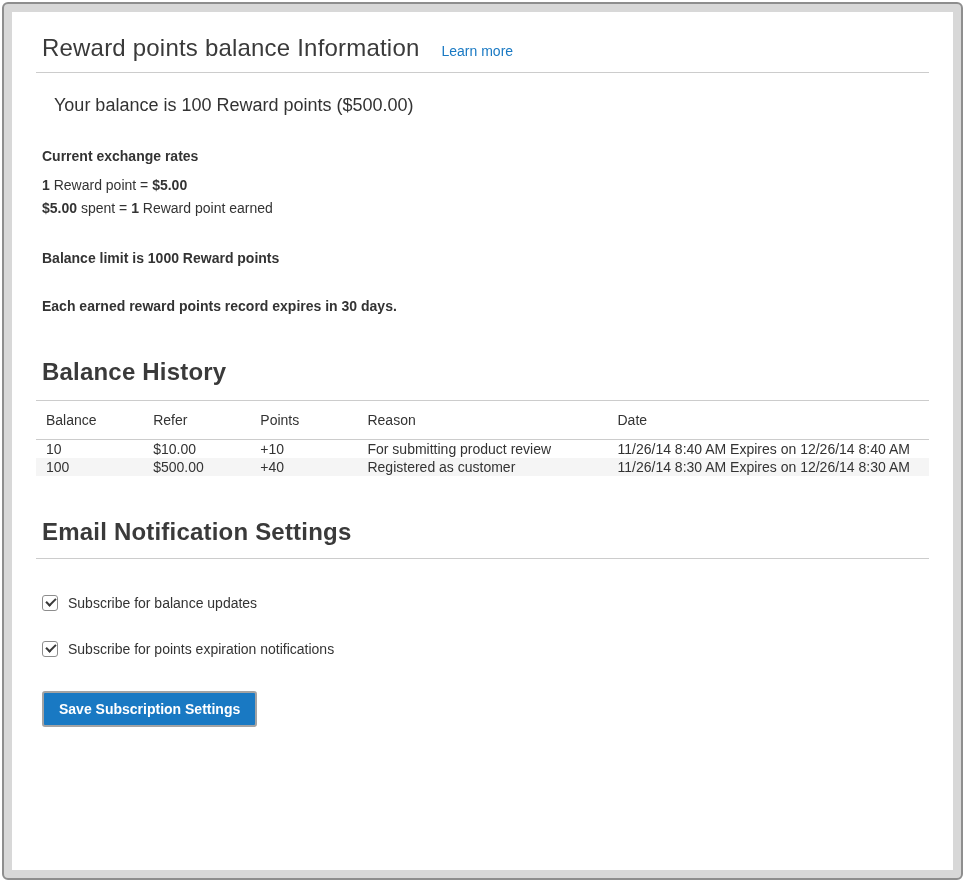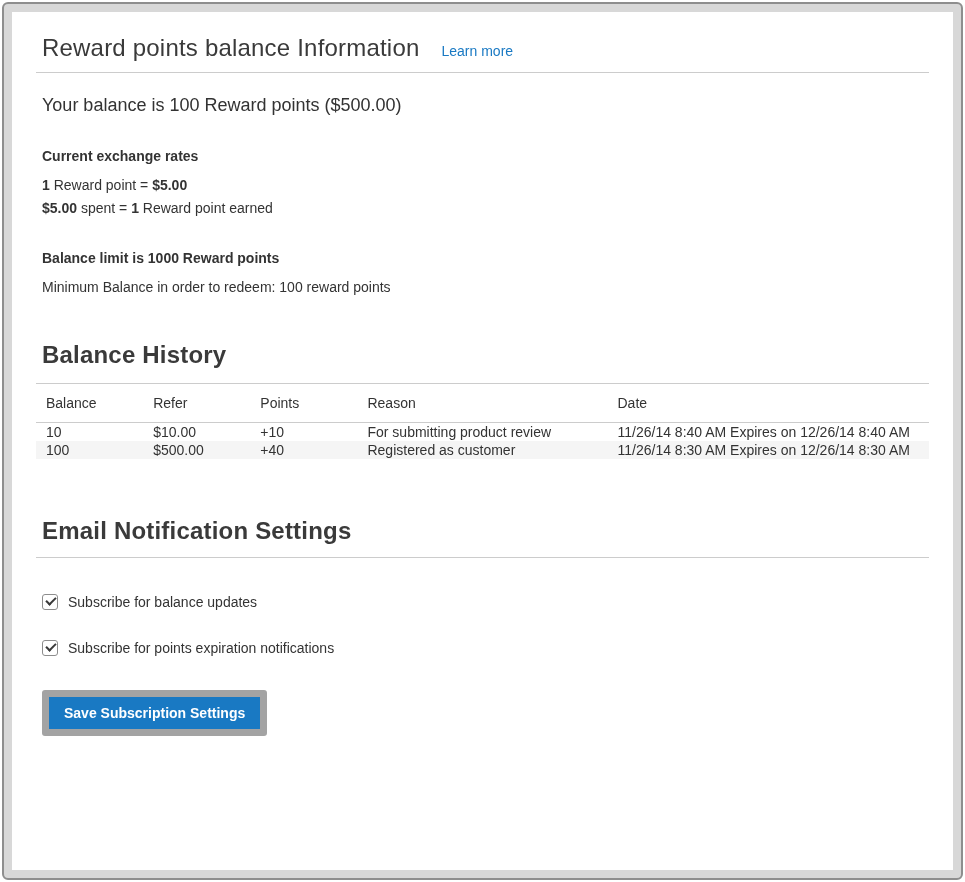--- a/index.html
+++ b/index.html
@@ -50,21 +50,21 @@
   hr.rule {
     border: none;
     border-top: 1px solid #cccccc;
     margin: 0 0 0 0;
   }
   
   .info-block { padding: 0 6px; }
   .balance-summary {
     font-size: 18px;
     font-weight: 400;
-    margin: 22px 0 0 0;
+    margin: 22px 0 0 12px;
   }
   .sub-heading {
     font-weight: 700;
     font-size: 14px;
     margin: 32px 0 12px 0;
   }
   .exchange-line {
     margin: 0 0 4px 0;
     line-height: 1.35;
   }
@@ -99,21 +99,21 @@
     padding: 1px 10px;
     font-size: 14px;
     vertical-align: top;
   }
   table.history-table tbody tr:nth-child(even) { background: #f5f5f5; }
   th.col-balance, td.col-balance { width: 12%; padding-left: 12px; }
   th.col-amount,  td.col-amount  { width: 12%; }
   th.col-points,  td.col-points  { width: 12%; }
   th.col-reason,  td.col-reason  { width: 28%; }
   
-  .email-section-heading { margin-top: 58px; }
+  .email-section-heading { margin-top: 42px; }
   .checkbox-row {
     display: flex;
     gap: 10px;
     margin: 0 0 0 6px;
     padding-top: 30px;
   }
   .checkbox-row.first { padding-top: 36px; }
   input[type="checkbox"] {
     appearance: none;
     -webkit-appearance: none;
@@ -140,21 +140,21 @@
   }
   .checkbox-row label {
     cursor: pointer;
     font-size: 14px;
   }
   
   .save-button {
     margin: 34px 0 0 6px;
     display: inline-block;
     background: #1979c3;
-    border: 7px solid #a3a3a3;
+    border: 2px solid #a3a3a3;
     border-radius: 3px;
     color: #ffffff;
     font-family: "Liberation Sans", "DejaVu Sans", sans-serif;
     font-size: 14px;
     font-weight: 600;
     padding: 8px 15px;
     cursor: pointer;
   }
 </style>
 </head>
@@ -172,22 +172,22 @@
 
     
     <div class="info-block">
       <p class="balance-summary">Your balance is 100 Reward points ($500.00)</p>
 
       <p class="sub-heading">Current exchange rates</p>
       <p class="exchange-line"><b>1</b><span> Reward point = </span><b>$5.00</b></p>
       <p class="exchange-line"><b>$5.00</b><span> spent = </span><b>1</b><span> Reward point earned</span></p>
 
       <p class="sub-heading">Balance limit is 1000 Reward points</p>
-      <p class="plain-line">Minimum Balance in order to redeem: 100 reward points</p>
-
+
+      <p class="sub-heading">Each earned reward points record expires in 30 days.</p>
     </div>
 
     
     <div class="section-heading">Balance History</div>
 
     <table class="history-table">
       <thead>
         <tr>
           <th class="col-balance">Balance</th>
           <th class="col-amount">Refer</th>

